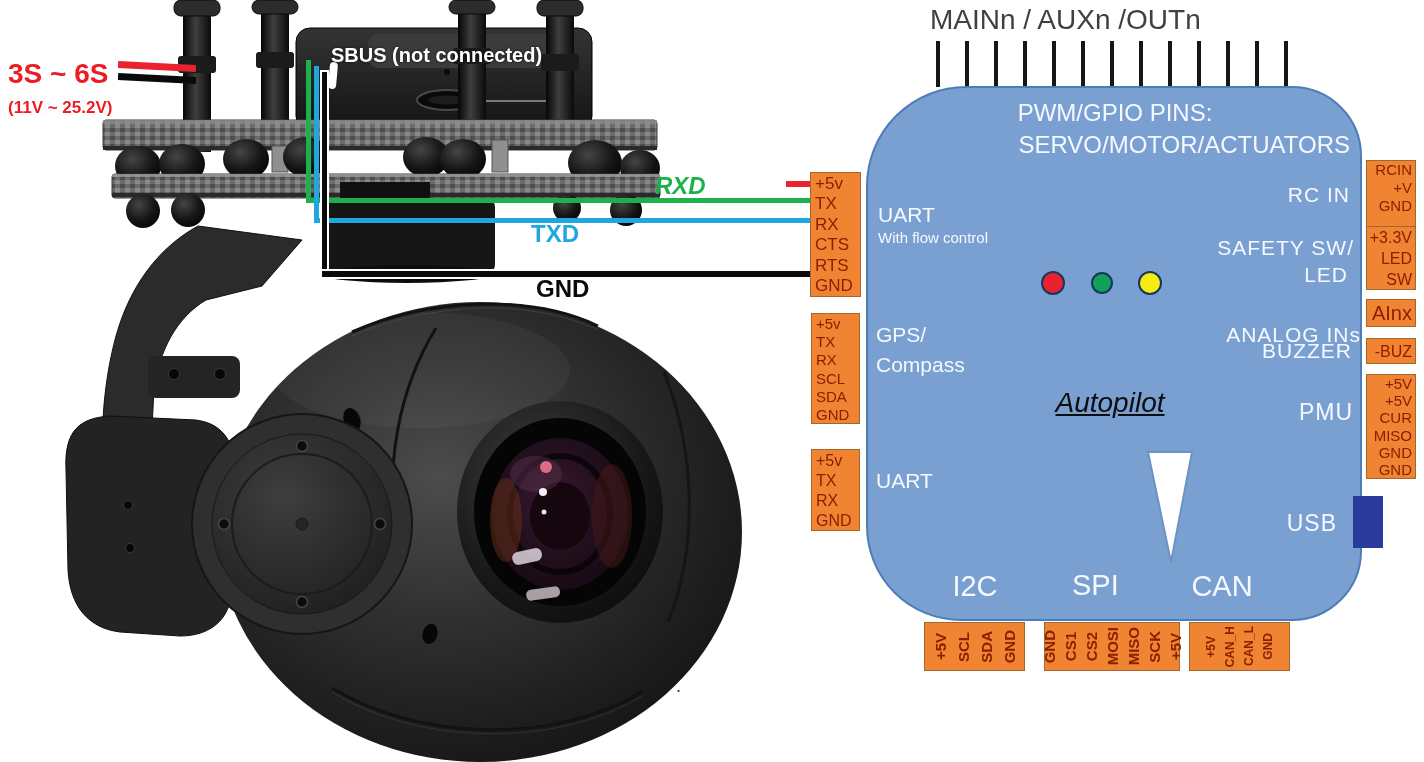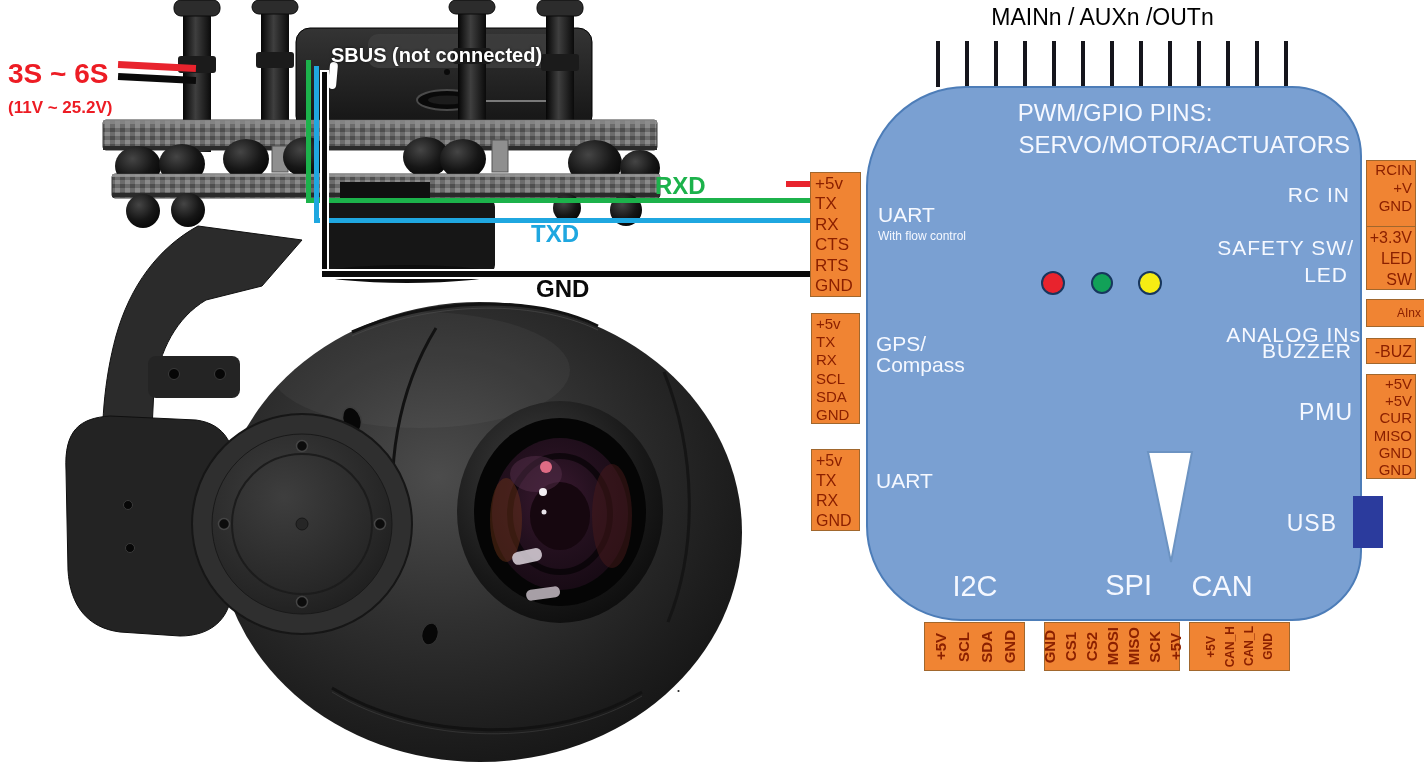--- a/index.html
+++ b/index.html
@@ -214,27 +214,27 @@
 
   <div class="wire halo" style="left:322px;top:72px;width:5px;height:200px;background:var(--wire-black,#0a0a0a);"></div>
   <div class="wire halo" style="left:322px;top:271px;width:495px;height:6px;background:var(--wire-black,#0a0a0a);"></div>
 
   <div class="wire" style="left:786px;top:181px;width:27px;height:6px;background:var(--wire-red,#e8232d);"></div>
 
   <div class="blk-label" style="left:8px;top:58px;font-size:28px;font-weight:bold;color:var(--label-red,#ed1c24);">3S ~ 6S</div>
   <div class="blk-label" style="left:8px;top:98px;font-size:17px;font-weight:bold;color:var(--label-red,#ed1c24);">(11V ~ 25.2V)</div>
   <div class="blk-label" style="left:331px;top:44px;font-size:20px;font-weight:bold;color:#fff;text-shadow:0 0 3px rgba(0,0,0,.7);">SBUS (not connected)</div>
 
-  <div class="blk-label" style="left:655px;top:172px;font-size:24px;font-weight:bold;color:var(--wire-green,#1cb24b);">RXD</div>
+  <div class="blk-label" style="left:655px;top:172px;font-size:24px;font-weight:bold;color:var(--wire-green,#1cb24b);font-style:italic;">RXD</div>
   <div class="blk-label" style="left:531px;top:220px;font-size:24px;font-weight:bold;color:var(--wire-blue,#1fa7e0);">TXD</div>
   <div class="blk-label" style="left:536px;top:275px;font-size:24px;font-weight:bold;color:#0a0a0a;">GND</div>
 
   <div class="blk-label" style="left:676px;top:676px;font-size:18px;color:#333;">.</div>
 
-  <div class="blk-label" style="left:930px;top:4px;width:345px;text-align:center;font-size:23px;color:#000000;">MAINn / AUXn /OUTn</div>
+  <div class="blk-label" style="left:930px;top:4px;width:345px;text-align:left;font-size:28px;color:#404040;">MAINn / AUXn /OUTn</div>
 
   <div class="ticks">
     <div class="tick"></div>
     <div class="tick"></div>
     <div class="tick"></div>
     <div class="tick"></div>
     <div class="tick"></div>
     <div class="tick"></div>
     <div class="tick"></div>
     <div class="tick"></div>
@@ -244,37 +244,39 @@
     <div class="tick"></div>
     <div class="tick"></div>
   </div>
 
   <div class="ap-block"></div>
 
   <div class="ap-text" style="left:880px;top:99px;width:470px;text-align:center;font-size:24px;">PWM/GPIO PINS:</div>
   <div class="ap-text" style="left:880px;top:131px;width:470px;text-align:right;font-size:24px;">SERVO/MOTOR/ACTUATORS</div>
 
   <div class="ap-text" style="left:878px;top:203px;font-size:21px;">UART</div>
-  <div class="ap-text" style="left:878px;top:229px;font-size:12px;">With flow control</div>
-  <div class="ap-text" style="left:876px;top:323px;font-size:21px;margin-top:9px;">GPS/</div>
+  <div class="ap-text" style="left:878px;top:229px;font-size:15px;">With flow control</div>
+  <div class="ap-text" style="left:876px;top:323px;font-size:21px;">GPS/</div>
   <div class="ap-text" style="left:876px;top:353px;font-size:21px;">Compass</div>
   <div class="ap-text" style="left:876px;top:469px;font-size:21px;">UART</div>
 
   <div class="ap-text" style="right:74px;top:183px;font-size:21px;letter-spacing:1px;">RC IN</div>
   <div class="ap-text" style="right:70px;top:236px;font-size:21px;letter-spacing:1px;">SAFETY SW/</div>
   <div class="ap-text" style="right:76px;top:263px;font-size:21px;letter-spacing:1px;">LED</div>
   <div class="ap-text" style="right:63px;top:302px;font-size:21px;letter-spacing:1px;margin-top:21px;">ANALOG INs</div>
   <div class="ap-text" style="right:72px;top:339px;font-size:21px;letter-spacing:1px;">BUZZER</div>
   <div class="ap-text" style="right:71px;top:399px;font-size:23px;letter-spacing:1px;">PMU</div>
   <div class="ap-text" style="right:87px;top:510px;font-size:23px;letter-spacing:1px;text-align:right;">USB</div>
 
   <div class="ap-text" style="left:935px;top:570px;width:80px;text-align:center;font-size:29px;">I2C</div>
-  <div class="ap-text" style="left:1072px;top:569px;width:80px;text-align:right;font-size:29px;">SPI</div>
+  <div class="ap-text" style="left:1072px;top:569px;width:80px;text-align:left;font-size:29px;">SPI</div>
   <div class="ap-text" style="left:1182px;top:570px;width:80px;text-align:center;font-size:29px;">CAN</div>
 
+  <div class="blk-label" style="left:1040px;top:387px;width:140px;text-align:center;font-size:28px;font-style:italic;
+              text-decoration:underline;color:#0e0e0e;">Autopilot</div>
 
   <div class="led led-red" style="left:1041px;top:271px;"></div>
   <div class="led led-green" style="left:1091px;top:272px;"></div>
   <div class="led led-yellow" style="left:1138px;top:271px;"></div>
 
   <svg class="abs" style="left:1140px;top:450px;" width="62" height="118" viewBox="0 0 62 118">
     <polygon points="8,2 52,2 31,112" fill="#ffffff" stroke="#6c93c2" stroke-width="2"></polygon>
   </svg>
 
   <div class="port" style="left:810px;top:172px;width:51px;height:125px;font-size:17px;line-height:20.4px;padding-top:1px;">
@@ -303,21 +305,21 @@
   <div class="port-r" style="left:1366px;top:160px;width:50px;height:72px;font-size:15px;line-height:18px;">
       <span class="pin">RCIN</span>
       <span class="pin">+V</span>
       <span class="pin">GND</span>
     </div>
   <div class="port-r" style="left:1366px;top:226px;width:50px;height:64px;font-size:16px;line-height:21px;">
       <span class="pin">+3.3V</span>
       <span class="pin">LED</span>
       <span class="pin">SW</span>
     </div>
-  <div class="port-r" style="left:1366px;top:299px;width:59px;height:28px;font-size:12px;line-height:27px;">
+  <div class="port-r" style="left:1366px;top:299px;width:50px;height:28px;font-size:20px;line-height:27px;">
       <span class="pin">AInx</span>
     </div>
   <div class="port-r" style="left:1366px;top:338px;width:50px;height:26px;font-size:16px;line-height:25px;">
       <span class="pin">-BUZ</span>
     </div>
   <div class="port-r" style="left:1366px;top:374px;width:50px;height:105px;font-size:15px;line-height:17.2px;">
       <span class="pin">+5V</span>
       <span class="pin">+5V</span>
       <span class="pin">CUR</span>
       <span class="pin">MISO</span>

